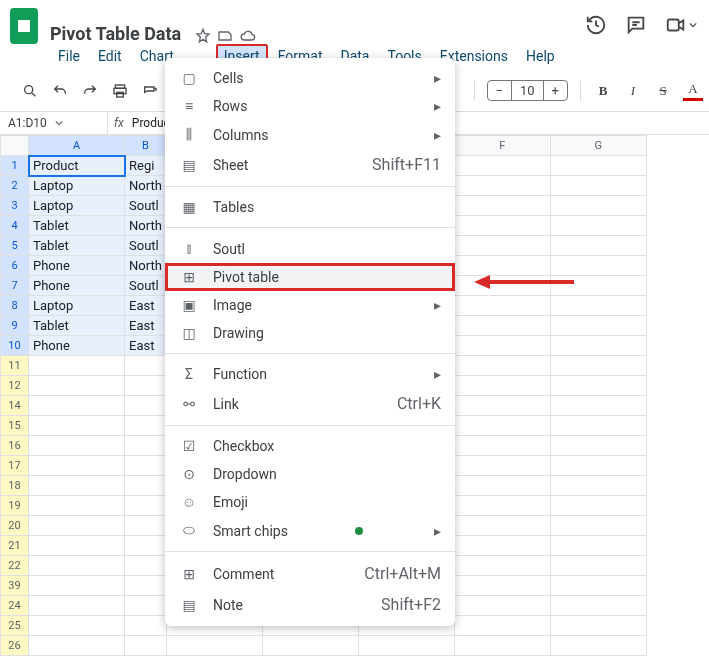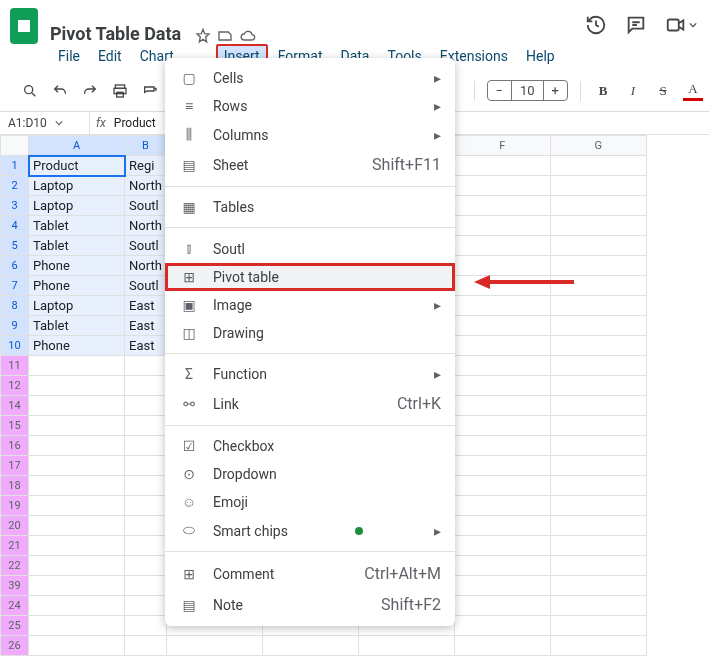--- a/index.html
+++ b/index.html
@@ -14,28 +14,28 @@
   .menubar span.active { background:#d3e3fd; border: 2px solid #d82b27; border-radius: 2px; padding: 2px 6px; margin-left: 32px; }
   .right-actions { position:absolute; right: 12px; top: 14px; display:flex; gap:18px; align-items:center; color:#444746; }
   .toolbar { display:flex; align-items:center; gap:10px; padding: 12px 6px 10px 20px; border-bottom:1px solid #dadce0; color:#444746; font-size:13px; }
   .tbtn { width:20px; height:20px; display:inline-flex; align-items:center; justify-content:center; }
   .divider { width:1px; height:20px; background:#dadce0; margin: 0 2px; }
   .zoom-box { display:flex; align-items:center; border:1px solid #747775; border-radius:4px; }
   .zoom-box span.val { padding: 2px 8px; font-size:13px; border-left:1px solid #747775; border-right:1px solid #747775; }
   .zoom-box span.pm { padding: 2px 8px; }
   .acolor { border-bottom: 3px solid #d50000; padding-bottom:1px; }
   .namebox-row { display:flex; align-items:center; font-size:12px; border-bottom:1px solid #e0e0e0; }
-  .namebox { width: 90px; padding: 4px 8px; border-right:1px solid #e0e0e0; color:#3c4043; display:flex; align-items:center; gap:8px;}
+  .namebox { width: 108px; padding: 4px 8px; border-right:1px solid #e0e0e0; color:#3c4043; display:flex; align-items:center; gap:8px;}
   .fxcell { padding: 4px 6px; color:#5f6368; }
   .fxval { padding: 4px 2px; color:#202124; }
 
   .grid { position:relative; }
   table { border-collapse: collapse; font-size: 13px; color:#202124; }
   th.colhead { background:#f8f9fa; border:1px solid #e0e0e0; font-weight:400; color:#5f6368; font-size:11px; height:20px; }
-  th.rowhead { background:#f0abfc; border:1px solid #e0e0e0; font-weight:400; color:#5f6368; font-size:11px; width:28px; text-align:center; }
+  th.rowhead { background:#fef9c3; border:1px solid #e0e0e0; font-weight:400; color:#5f6368; font-size:11px; width:28px; text-align:center; }
   th.rowhead.sel { background:#d3e3fd; color:#0b57d0; }
   th.colhead.sel { background:#d3e3fd; color:#0b57d0; }
   th.corner { background:#f8f9fa; border:1px solid #e0e0e0; width:28px; }
   td { border:1px solid #e0e0e0; height:20px; padding:1px 4px; }
   .colA { width:96px; } .colB { width:40px; } .colC, .colD, .colE { width:96px;} .colF, .colG, .colH{width:96px;}
   td.sel { background:#e8f0fe; }
   .a1cell { outline: 2px solid #1a73e8; outline-offset: -1px; }
 
   .dropdown { position:absolute; top:58px; left:165px; width:290px; background:#fff; border-radius:6px; box-shadow: 0 2px 10px rgba(0,0,0,0.25); padding: 6px 0; z-index: 50; font-size:14px; color:#3c4043;}
   .ditem { display:flex; align-items:center; padding: 6px 14px; gap: 14px; position:relative; }

